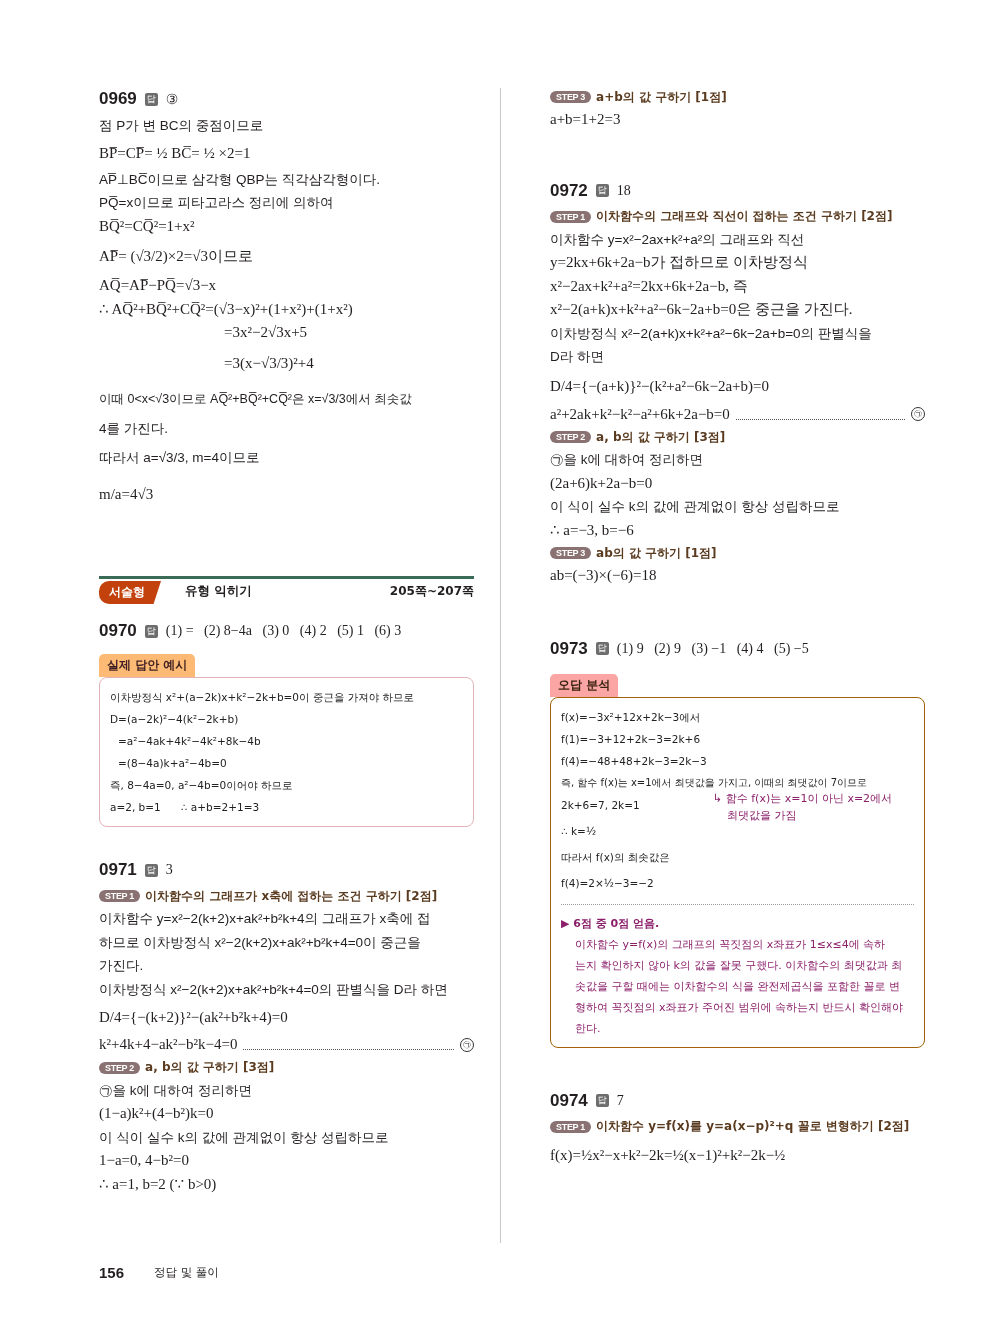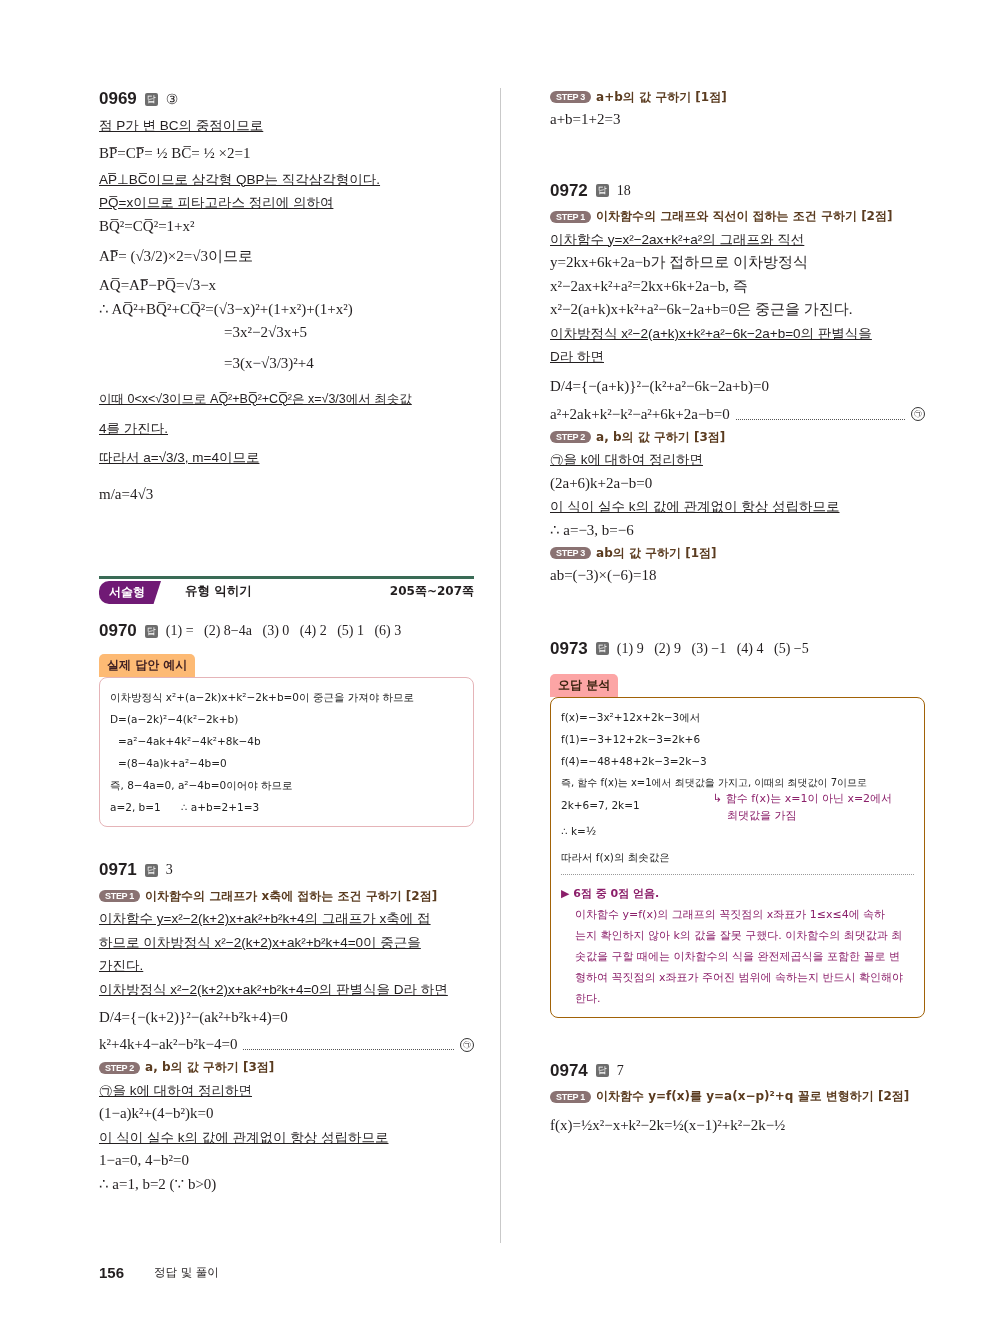--- a/index.html
+++ b/index.html
@@ -3,39 +3,39 @@
 <meta charset="utf-8">
 <style>
   html, body { margin: 0; padding: 0; background: #ffffff; }
   body { width: 1000px; height: 1333px; position: relative; overflow: hidden;
          font-family: "DejaVu Serif", serif; color: #231f20; }
   .col { position: absolute; top: 86px; }
   .col-left { left: 99px; width: 375px; }
   .col-right { left: 526px; width: 375px; margin-left: 24px; }
   .divider { position: absolute; left: 500px; top: 88px; width: 1px; height: 1155px; background: #c9c9c9; }
   .line { font-size: 13.5px; line-height: 23.5px; white-space: nowrap; }
-  .sans { font-family: "Liberation Sans", sans-serif; text-decoration: underline; }
+  .sans { font-family: "Liberation Sans", sans-serif; }
   .math { font-family: "Liberation Serif", serif; font-size: 15px; }
   .prob-head { display: flex; align-items: center; gap: 8px; height: 26px; margin-bottom: 2px; }
   .prob-num { font-family: "Liberation Sans", sans-serif; font-weight: bold; font-size: 17px; color: #231f20; }
   .ans-icon { display: inline-flex; width: 13px; height: 13px; background: #6d6d6d; color: #fff;
               font-size: 9px; align-items: center; justify-content: center; border-radius: 2px;
               font-family: "DejaVu Sans", sans-serif; }
   .ans-text { font-family: "Liberation Serif", serif; font-size: 14px; }
   .step { display: flex; align-items: center; gap: 5px; height: 22px; }
   .step-badge { background: #8a7272; color: #fff; font-family: "Liberation Sans", sans-serif; font-weight: bold;
                 font-size: 9px; padding: 1px 6px; border-radius: 8px; letter-spacing: -0.3px; }
   .step-title { font-family: "DejaVu Sans", sans-serif; font-size: 12px; font-weight: bold; color: #5a3b1f; }
   .circ { display: inline-block; width: 12px; height: 12px; border: 1px solid #333; border-radius: 50%;
           font-size: 8px; text-align: center; line-height: 12px; font-family: "DejaVu Sans", sans-serif; }
   .dotted-row { display: flex; align-items: center; }
   .dots { flex: 1; border-bottom: 1px dotted #555; margin: 0 6px; height: 10px; }
   .section-bar { position: relative; height: 28px; margin-top: 2px; }
   .section-topline { position: absolute; left: 0; right: 0; top: 0; height: 3px; background: #3a6b56; }
-  .section-tag { position: absolute; left: 0; top: 5px; background: #701a75; color: #fff; font-family: "DejaVu Sans", sans-serif;
+  .section-tag { position: absolute; left: 0; top: 5px; background: #c2410c; color: #fff; font-family: "DejaVu Sans", sans-serif;
                  font-size: 12px; font-weight: bold; padding: 3px 10px 3px 10px; border-radius: 10px 0 0 10px;
                  clip-path: polygon(0 0, 100% 0, 88% 100%, 0 100%); padding-right: 16px; }
   .section-title { position: absolute; left: 78px; top: 7px; font-family: "DejaVu Sans", sans-serif; font-size: 12.5px; font-weight: bold; margin-left: 8px; }
   .section-pages { position: absolute; right: 0; top: 7px; font-family: "DejaVu Sans", sans-serif; font-size: 12px; font-weight: bold; }
   .box-tab { display: inline-block; font-family: "DejaVu Sans", sans-serif; font-size: 12px; font-weight: bold;
              padding: 3px 8px; border-radius: 5px 5px 0 0; }
   .box { border-radius: 8px; padding: 8px 10px; background: #fff; }
   .hand { font-family: "DejaVu Sans", sans-serif; font-size: 10.5px; line-height: 22px; white-space: nowrap; color: #222; }
   .box-pink-tab { background: #fdba74; color: #3d1e22; }
   .box-pink { border: 1px solid #e5b4b8; }
@@ -204,20 +204,21 @@
       <div class="hand" style="font-size:10px">즉, 함수 f(x)는 x=1에서 최댓값을 가지고, 이때의 최댓값이 7이므로</div>
       <div style="position:relative">
         <div class="hand">2k+6=7, 2k=1</div>
         <div class="note" style="position:absolute; left:152px; top:-4px; line-height:17px">
           <div><span>↳ </span><span>함수 f(x)는 x=1이 아닌 x=2에서</span></div>
           <div style="padding-left:14px">최댓값을 가짐</div>
         </div>
       </div>
       <div class="hand" style="line-height:30px">∴ k=½</div>
       <div class="hand">따라서 f(x)의 최솟값은</div>
+      <div class="hand" style="line-height:30px">f(4)=2×½−3=−2</div>
       <div style="border-top:1px dotted #999; margin:6px 0 8px 0"></div>
       <div class="note" style="font-weight:bold; line-height:21px">▶ 6점 중 0점 얻음.</div>
       <div style="padding-left:14px">
         <div class="note" style="line-height:21px">이차함수 y=f(x)의 그래프의 꼭짓점의 x좌표가 1≤x≤4에 속하</div>
         <div class="note" style="line-height:21px">는지 확인하지 않아 k의 값을 잘못 구했다. 이차함수의 최댓값과 최</div>
         <div class="note" style="line-height:21px">솟값을 구할 때에는 이차함수의 식을 완전제곱식을 포함한 꼴로 변</div>
         <div class="note" style="line-height:21px">형하여 꼭짓점의 x좌표가 주어진 범위에 속하는지 반드시 확인해야</div>
         <div class="note" style="line-height:21px">한다.</div>
       </div>
     </div>

